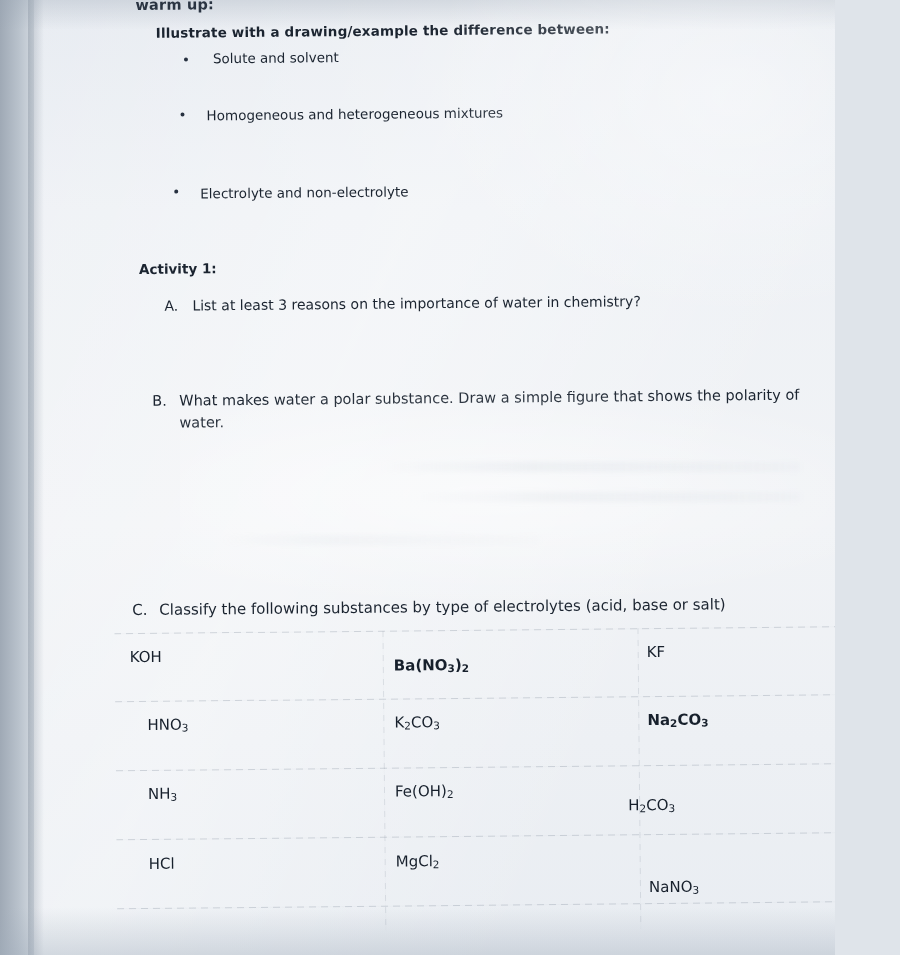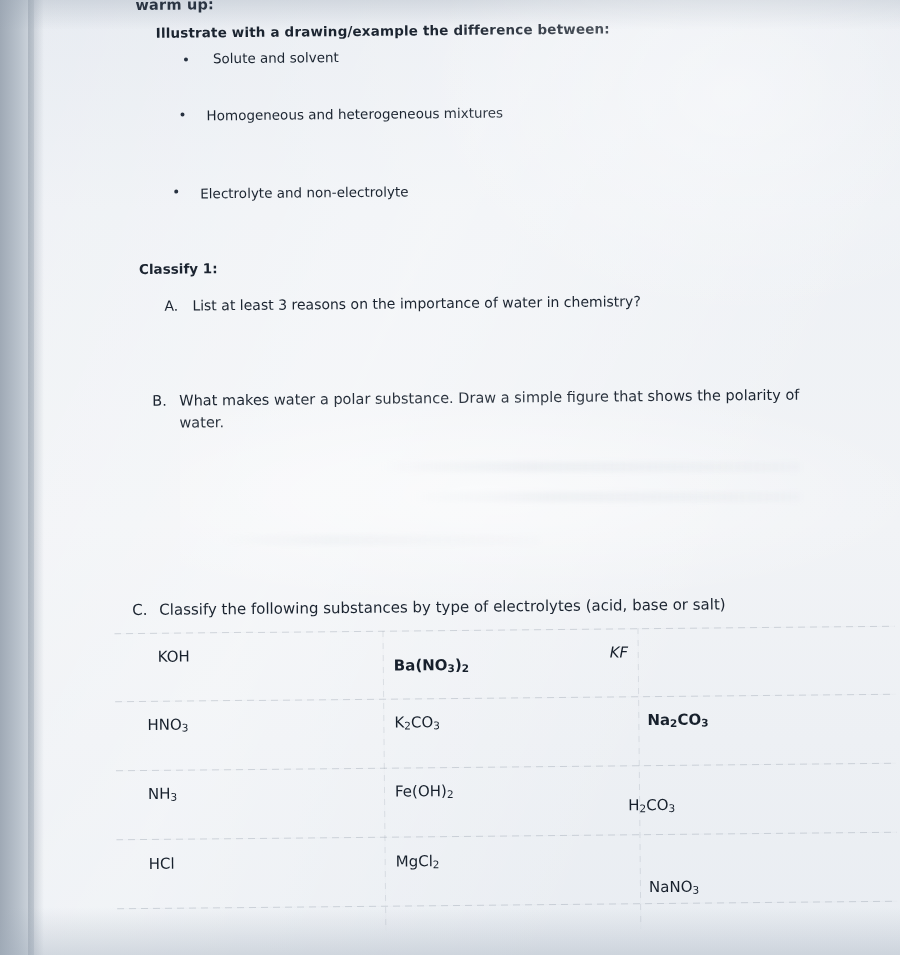--- a/index.html
+++ b/index.html
@@ -10,21 +10,21 @@
     width: 900px;
     height: 955px;
     background: #dfe4ea;
     font-family: "DejaVu Sans", sans-serif;
     overflow: hidden;
   }
 
   
   #page {
     position: relative;
-    width: 900px;
+    width: 835px;
     height: 955px;
     background:
       linear-gradient(115deg, rgba(255,255,255,0.0) 0%, rgba(255,255,255,0.35) 40%, rgba(255,255,255,0.0) 75%),
       linear-gradient(180deg, #e7ebf1 0%, #eef1f5 22%, #f1f3f6 55%, #e9edf2 100%);
     overflow: hidden;
   }
 
   
   .desk-left {
     position: absolute;
@@ -191,21 +191,21 @@
 
     <div class="bullet-dot b1"></div>
     <div class="t bt1">Solute and solvent</div>
 
     <div class="bullet-dot b2"></div>
     <div class="t bt2">Homogeneous and heterogeneous mixtures</div>
 
     <div class="bullet-dot b3"></div>
     <div class="t bt3">Electrolyte and non-electrolyte</div>
 
-    <div class="t activity">Classify 1:</div>
+    <div class="t activity">Activity 1:</div>
 
     <div class="t qa-label">A.</div>
     <div class="t qa-text">List at least 3 reasons on the importance of water in chemistry?</div>
 
     <div class="t qb-label">B.</div>
     <div class="t qb-line1">What makes water a polar substance. Draw a simple figure that shows the polarity of</div>
     <div class="t qb-line2">water.</div>
 
     <div class="t qc-label">C.</div>
     <div class="t qc-text">Classify the following substances by type of electrolytes (acid, base or salt)</div>
@@ -215,23 +215,23 @@
       <div class="hline" style="top:68px;"></div>
       <div class="hline" style="top:137px;"></div>
       <div class="hline" style="top:206px;"></div>
       <div class="hline" style="top:275px;"></div>
 
       <div class="vline" style="left:268px;"></div>
       <div class="vline" style="left:523px;"></div>
     </div>
 
     <div id="cells">
-        <div class="t cell" style="left: 156px; top: 645px;">KOH</div>
+        <div class="t cell" style="left: 128px; top: 645px;">KOH</div>
         <div class="t cell" style="left: 392px; top: 656px; font-weight: bold;">Ba(NO<sub>3</sub>)<sub>2</sub></div>
-        <div class="t cell" style="left: 608px; top: 645px; font-style: italic;">KF</div>
+        <div class="t cell" style="left: 645px; top: 645px;">KF</div>
         <div class="t cell" style="left: 145px; top: 713px;">HNO<sub>3</sub></div>
         <div class="t cell" style="left: 392px; top: 713px;">K<sub>2</sub>CO<sub>3</sub></div>
         <div class="t cell" style="left: 645px; top: 713px; font-weight: bold;">Na<sub>2</sub>CO<sub>3</sub></div>
         <div class="t cell" style="left: 145px; top: 782px;">NH<sub>3</sub></div>
         <div class="t cell" style="left: 392px; top: 782px;">Fe(OH)<sub>2</sub></div>
         <div class="t cell" style="left: 625px; top: 782px; margin-top: 16px;">H<sub>2</sub>CO<sub>3</sub></div>
         <div class="t cell" style="left: 145px; top: 852px;">HCl</div>
         <div class="t cell" style="left: 392px; top: 852px;">MgCl<sub>2</sub></div>
         <div class="t cell" style="left: 645px; top: 852px; margin-top: 28px;">NaNO<sub>3</sub></div>
       </div>

